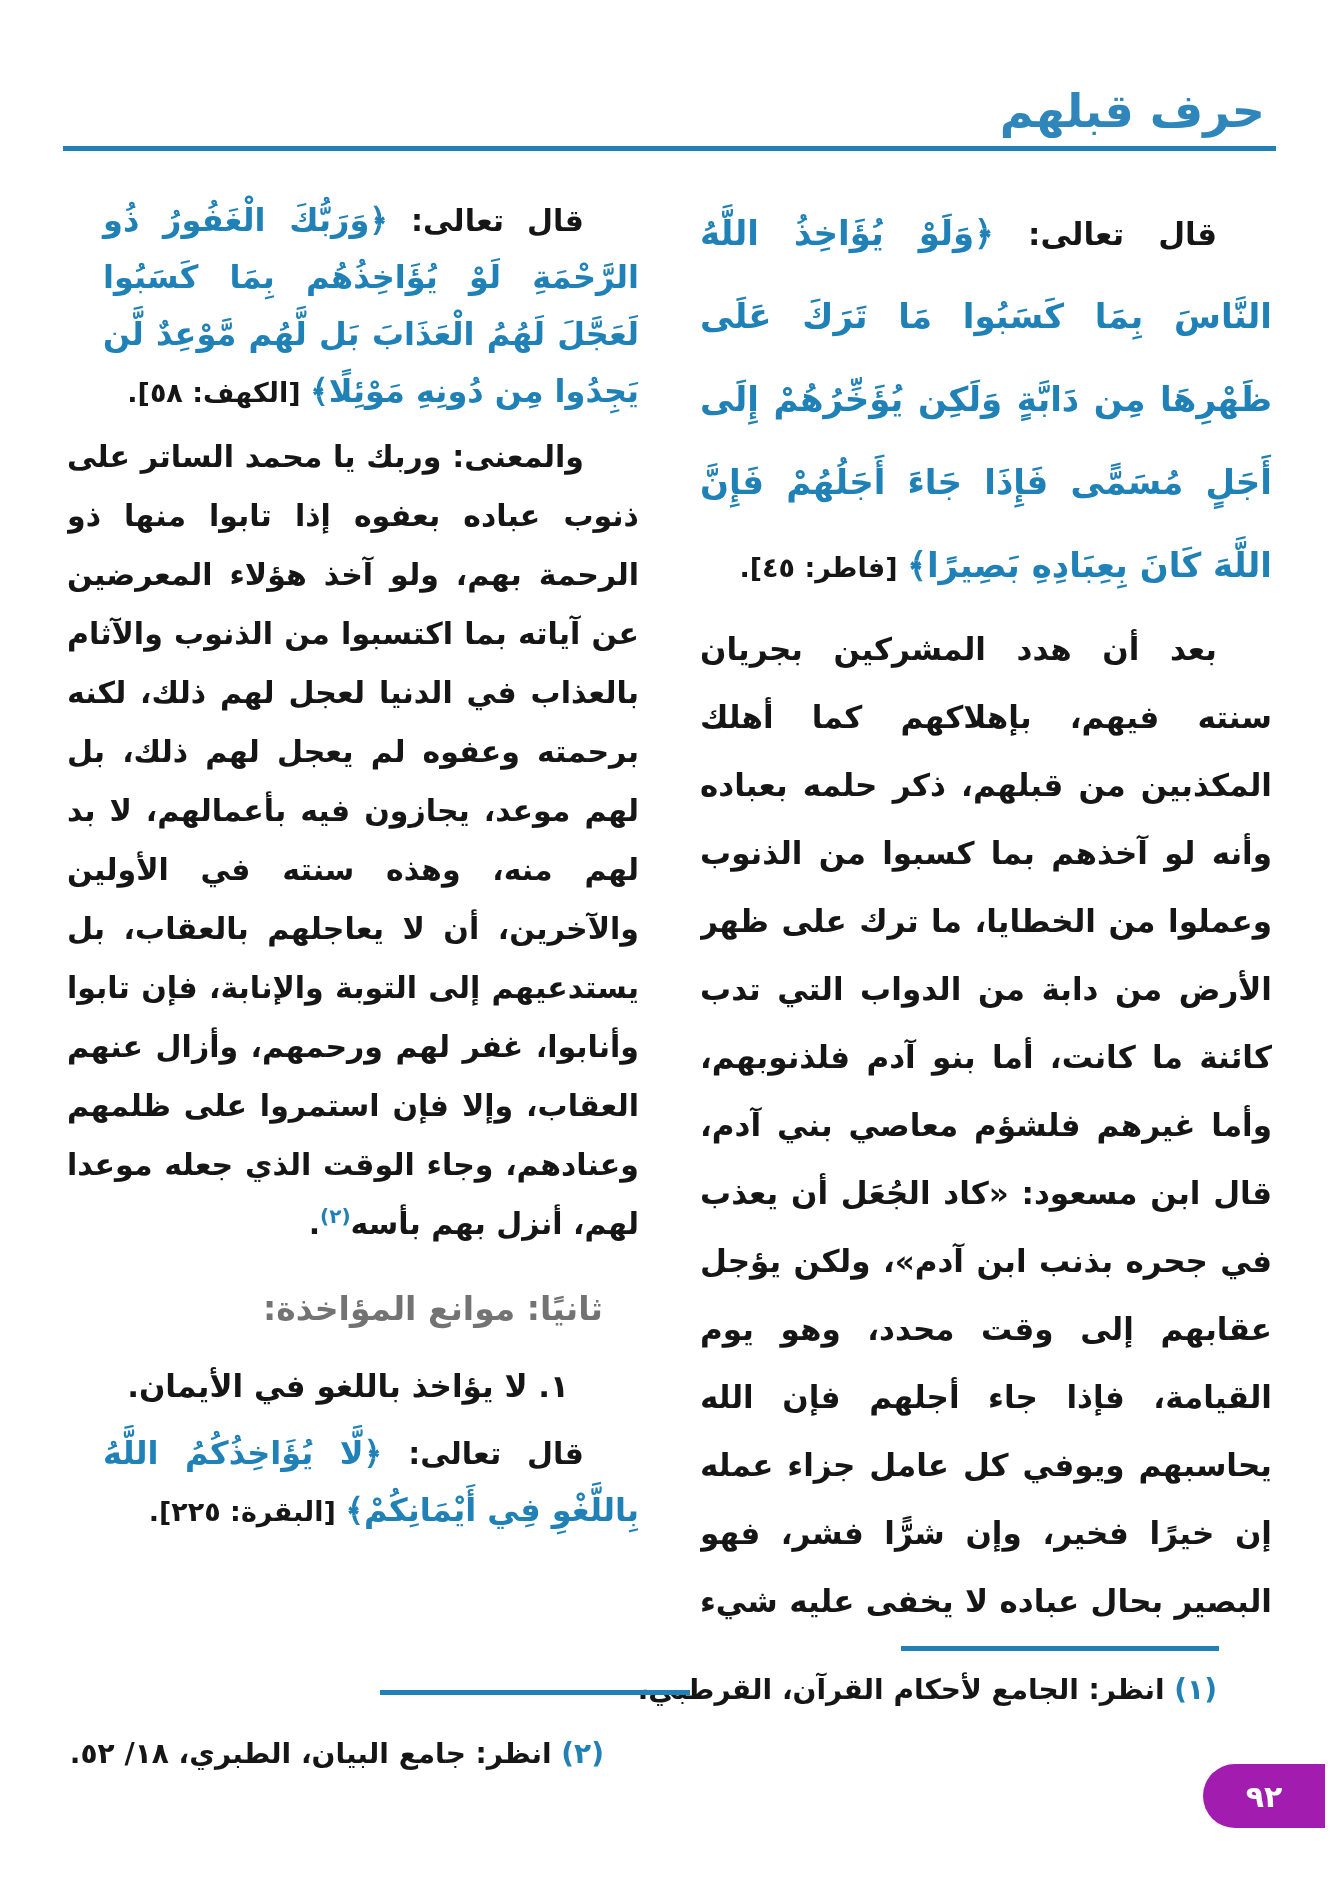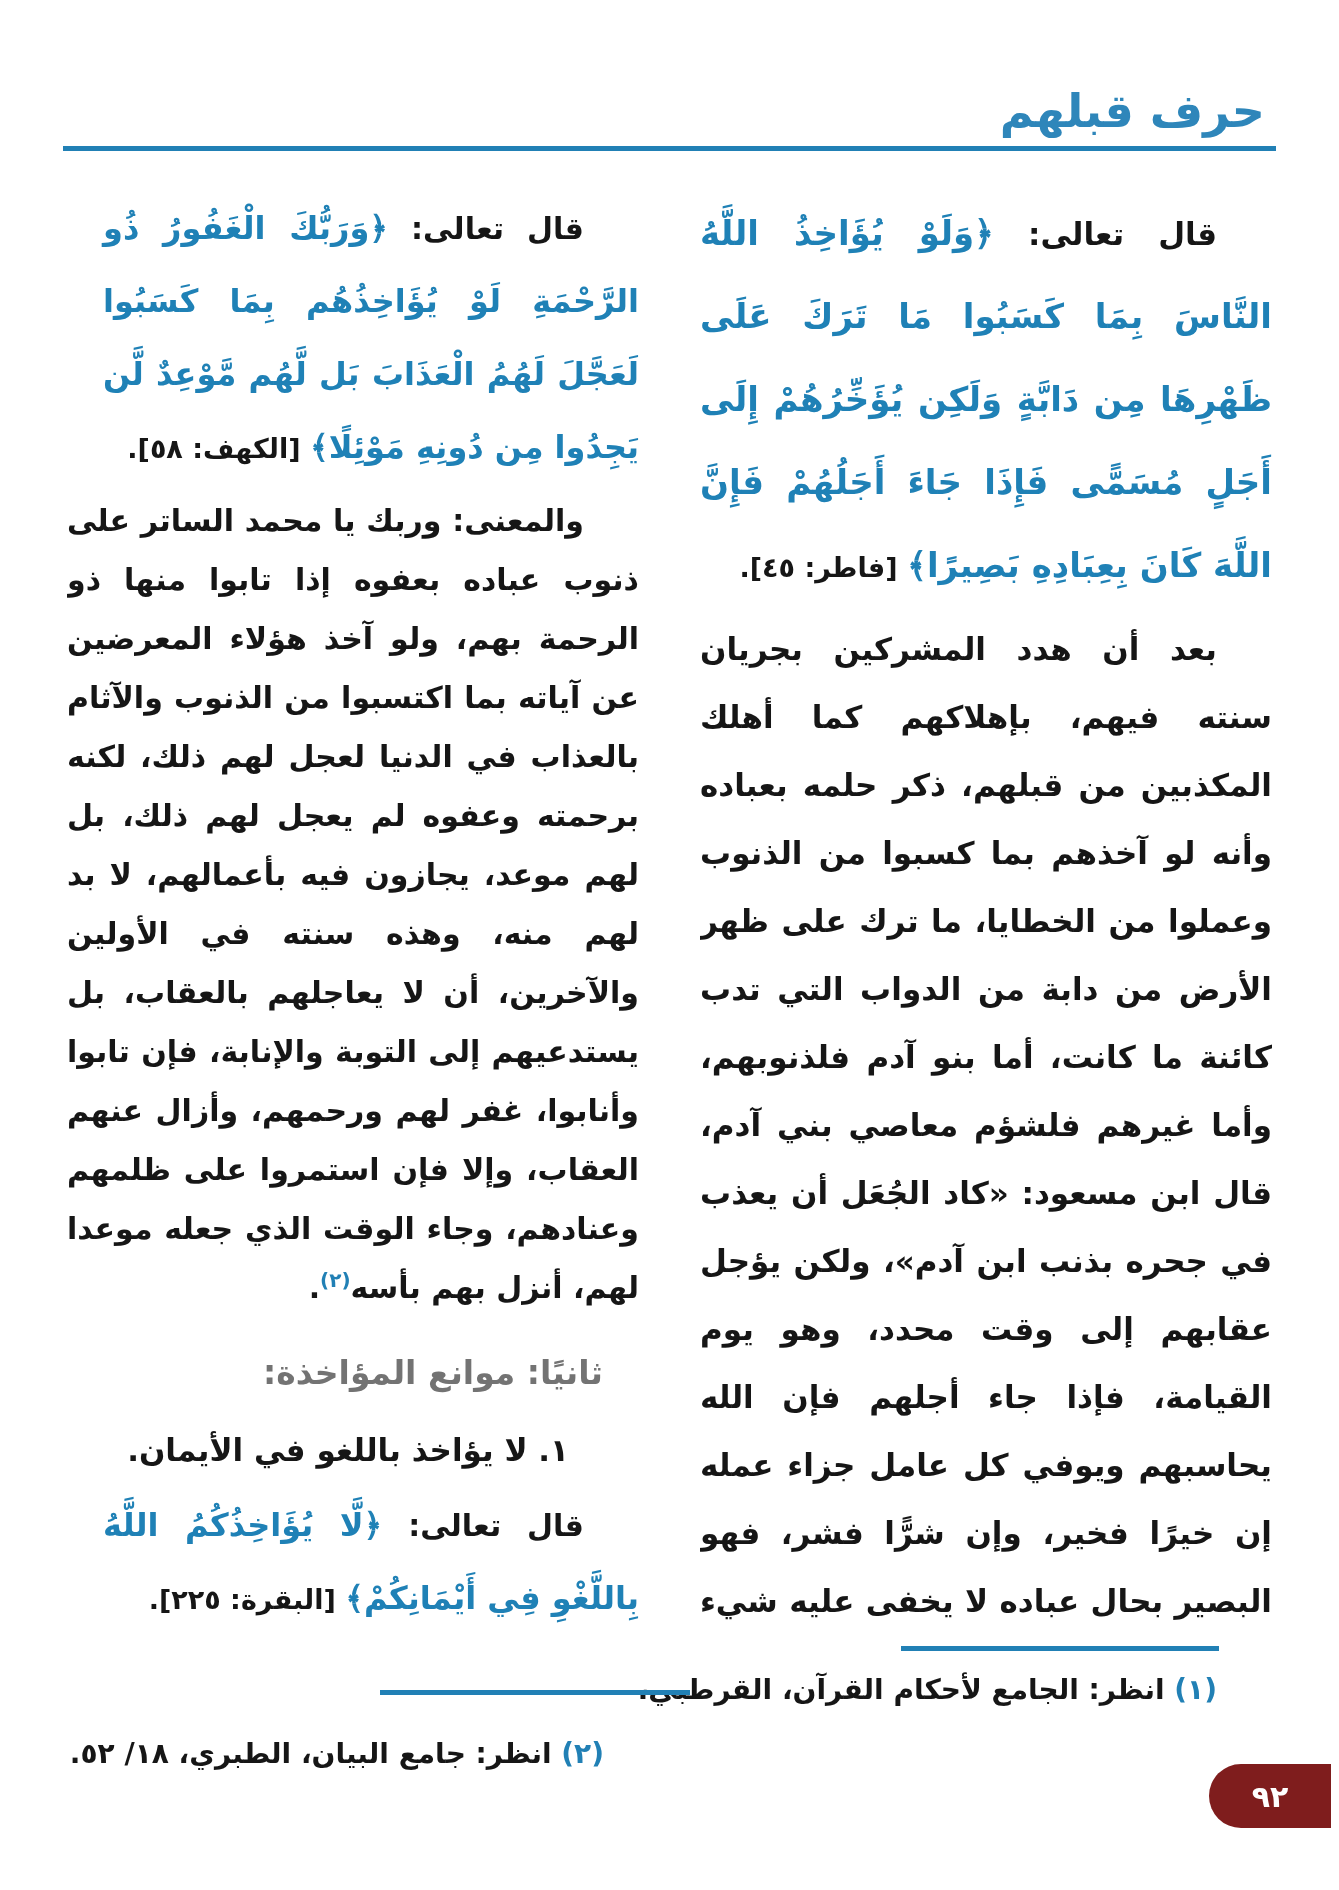--- a/index.html
+++ b/index.html
@@ -23,21 +23,21 @@
     position:absolute; top:192px; width:572px; height:1445px; overflow:hidden;
     font-weight:bold; text-align:justify;
   }
   .col-right{right:67px; font-size:31px;}
   .col-left{left:67px; font-size:30px;}
   .para{margin:0; text-indent:55px;}
   .para + .para{margin-top:6px;}
   .col-right .para{line-height:68px;}
   .col-right .para-verse{line-height:82px;}
   .col-left .para{line-height:59px;}
-  .col-left .para-verse{line-height:72px;margin-left:36px;}
+  .col-left .para-verse{line-height:56px;margin-left:36px;}
   .quran{color:#1f81b6;}
   .col-right .quran{font-size:34px;}
   .col-left .quran{font-size:32px;}
   .verse-ref{font-size:27px; color:#161616;}
   .fnmark{color:#2180b5; font-size:20px; vertical-align:super; line-height:0; font-weight:bold;}
   .section-heading{
     color:#737373; font-size:33px; font-weight:bold;
     margin:26px 36px 18px 0; line-height:60px; text-align:right;
   }
   .list-item{margin:0 70px 10px 0; font-size:31px; line-height:58px; text-align:right;}
@@ -55,22 +55,22 @@
   .fnmark-lg{color:#2180b5; font-weight:bold;}
   
   .logo{
     position:absolute; top:1766px; right:199px; width:340px;
     text-align:center; color:#2e86bd; white-space:nowrap;
   }
   .logo-main{font-size:33px; font-weight:bold; letter-spacing:-1px; line-height:40px;
     transform:scaleY(1.15); transform-origin:center top;}
   .logo-sub{font-size:18px; font-weight:bold; margin-top:14px; letter-spacing:0;}
   .page-pill{
-    position:absolute; top:1764px; right:8px; width:122px; height:64px;
-    background:#7f1d1d; border-radius:32px 0 0 32px;
+    position:absolute; top:1764px; right:14px; width:122px; height:64px;
+    background:#a21caf; border-radius:32px 0 0 32px;
     display:flex; align-items:center; justify-content:center;
   }
   .page-pill span{color:#ffffff; font-size:30px; font-weight:bold;}
 </style>
 </head>
 <body>
 
 <div class="page">
 
   <div class="header-title">حرف قبلهم</div>

